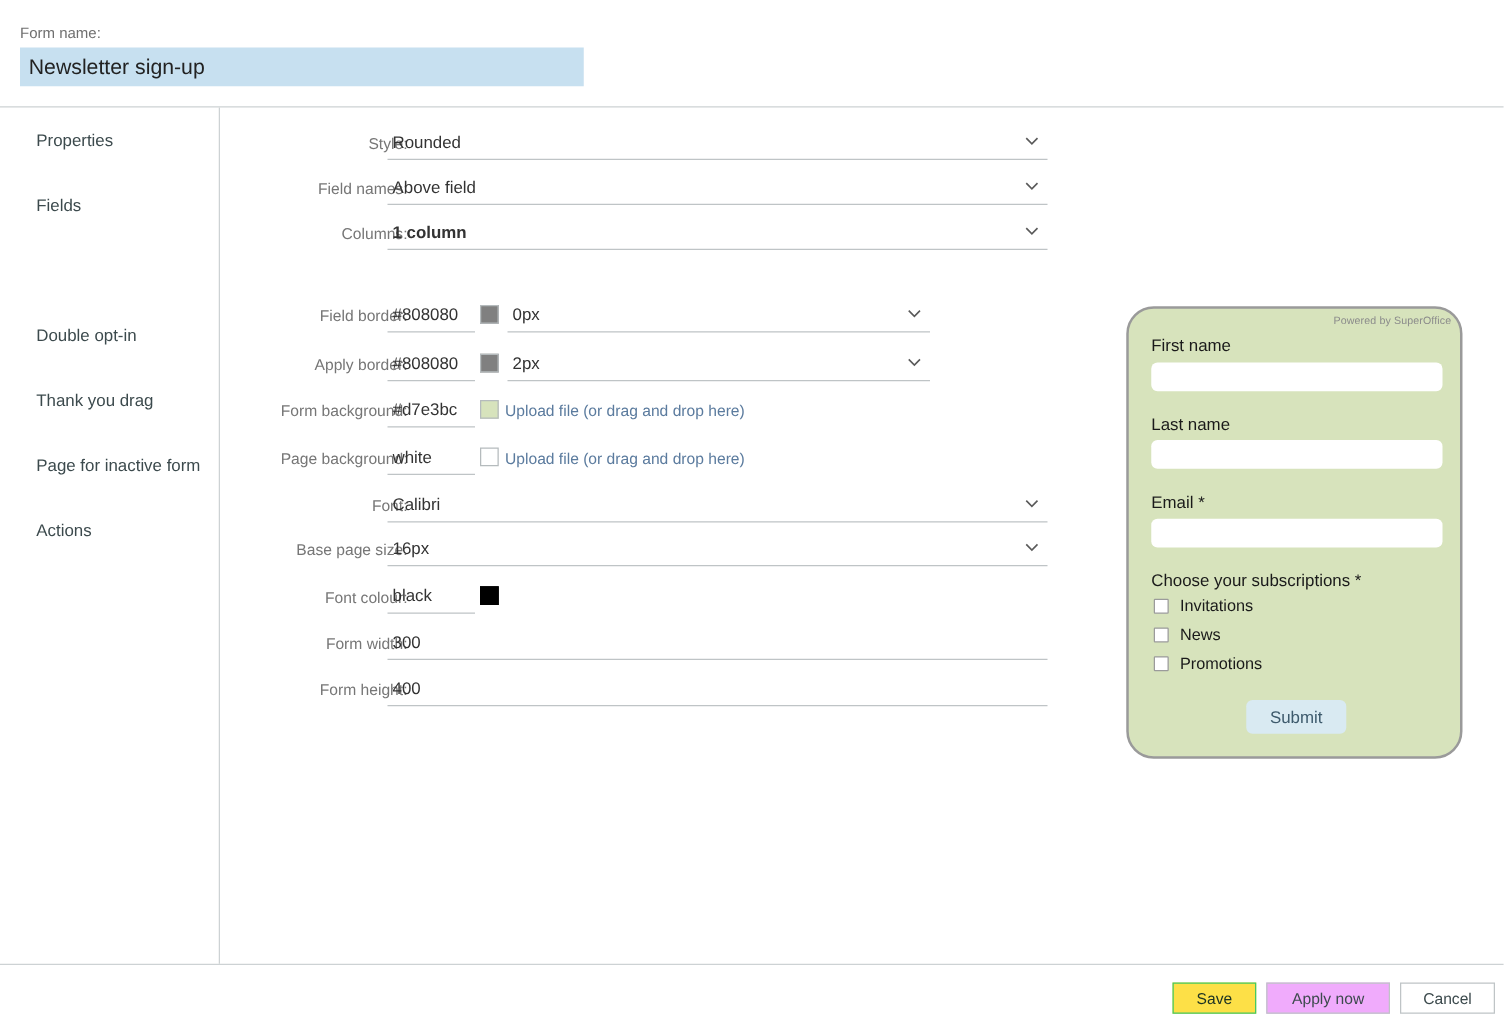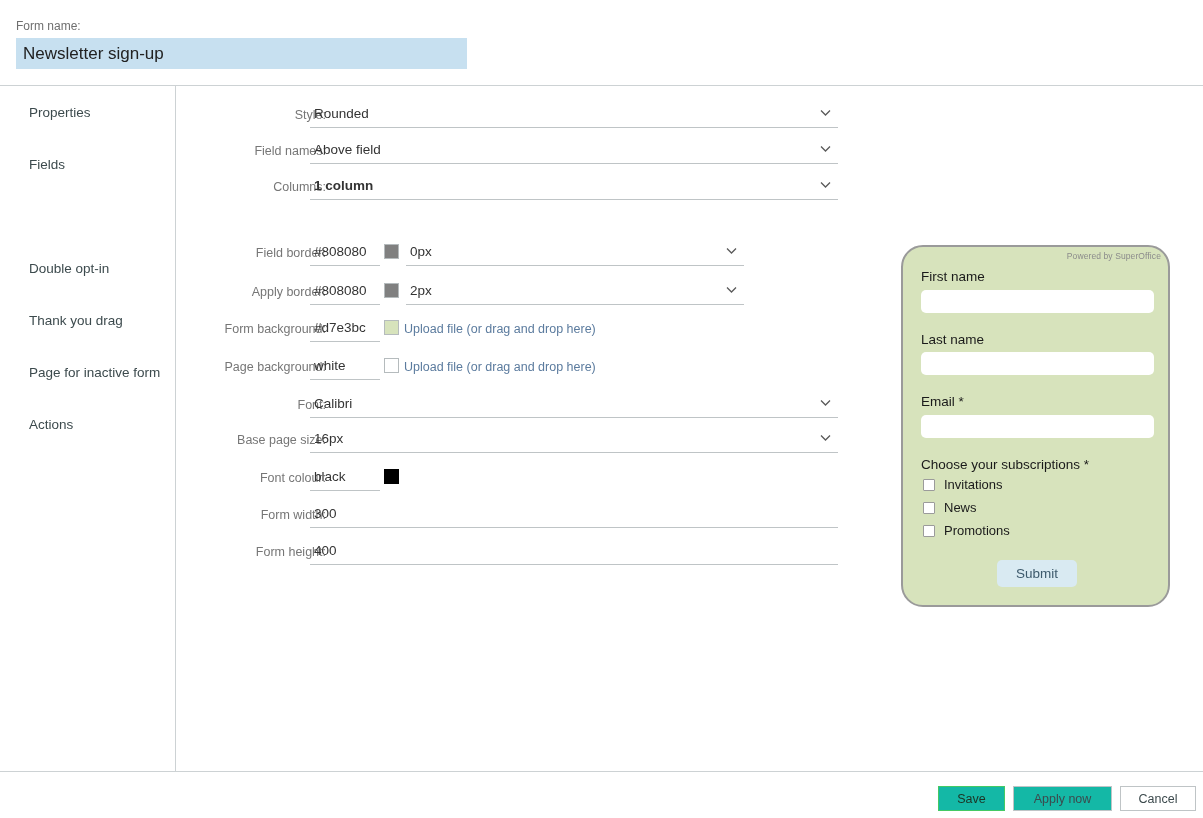--- a/index.html
+++ b/index.html
@@ -135,25 +135,25 @@
     position: absolute; left: 0; top: 771px;
     width: 1203px; height: 1px; background: #cdd2d4;
   }
   .btn {
     position: absolute; top: 786px; height: 25px;
     font-family: "Liberation Sans", sans-serif;
     font-size: 12.5px; cursor: pointer;
   }
   .btn-save {
     left: 938px; width: 67px;
-    background: #14b8a6; border: 1px solid #44c964; color: #1d3324;
+    background: #fde047; border: 1px solid #44c964; color: #1d3324;
   }
   .btn-apply {
     left: 1013px; width: 99px;
-    background: #14b8a6; border: 1px solid #bfc4c6; color: #3c4a4d;
+    background: #f0abfc; border: 1px solid #bfc4c6; color: #3c4a4d;
   }
   .btn-cancel {
     left: 1120px; width: 76px;
     background: #ffffff; border: 1px solid #bfc4c6; color: #3c4a4d;
   }
 </style>
 </head>
 <body>
 
 <div id="app">

